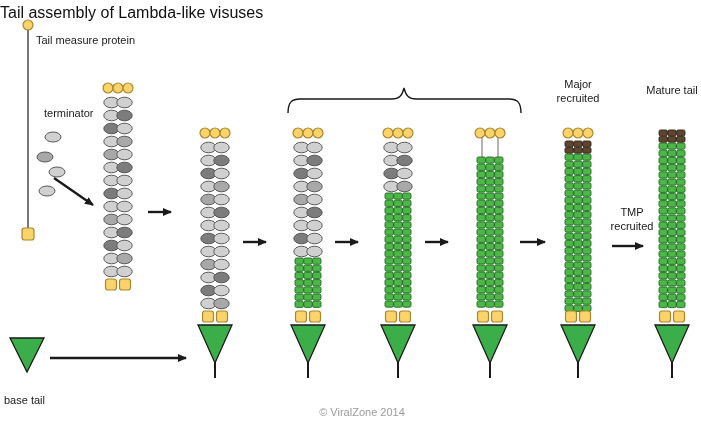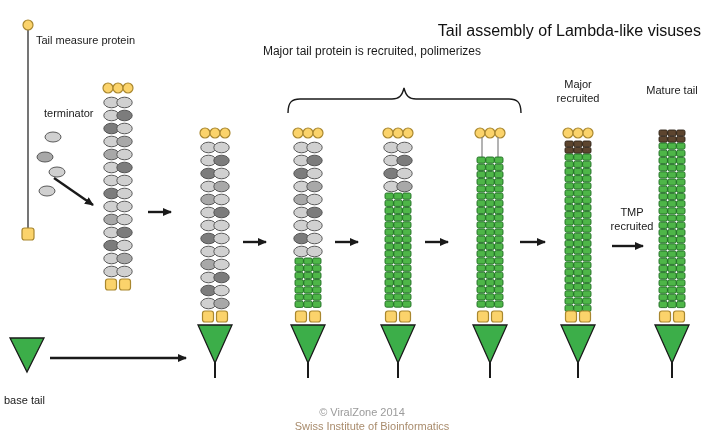--- a/index.html
+++ b/index.html
@@ -1,21 +1,21 @@
 <!DOCTYPE html>
 <html><head>
 <meta charset="utf-8">
 <style>
   html,body{margin:0;padding:0;background:#ffffff;}
   body{font-family:"Liberation Sans",sans-serif;}
   #canvas{position:relative;width:701px;height:441px;background:#ffffff;overflow:hidden;}
   #diagram{position:absolute;left:0;top:0;}
   .lbl{position:absolute;color:#1a1a1a;font-size:11px;line-height:1.25;white-space:nowrap;text-align:center;}
   .center{text-align:center;transform:translateX(-50%);}
-  #title{position:absolute;top:4px;left:0;width:701px;text-align:right;font-size:16px;color:#111111;margin-top:18px;}
+  #title{position:absolute;top:4px;left:0;width:701px;text-align:left;font-size:16px;color:#111111;}
   .annotation{font-size:12px;}
   .footer-gray{color:#9b9b9b;}
   .footer-brown{color:#a98c6d;}
 </style>
 </head>
 <body>
 
 <div id="canvas">
 
   <svg id="diagram" width="701" height="441" viewBox="0 0 701 441">
@@ -472,34 +472,32 @@
       </g>
     </svg>
 
   <div id="title">Tail assembly of Lambda-like visuses</div>
 
   <div class="lbl" style="left:36px;top:34px">Tail measure protein</div>
 
   <div class="lbl" style="left:44px;top:107px">terminator</div>
 
   <div class="lbl center annotation" style="left:372px;top:44px">
-    <div>Major tail protein is recruited, polimerizes</div>
   </div>
 
   <div class="lbl center" style="left:578px;top:78px">
     <div>Major</div>
     <div>recruited</div>
   </div>
 
   <div class="lbl center" style="left:672px;top:84px">Mature tail</div>
 
   <div class="lbl center" style="left:632px;top:206px">
     <div>TMP</div>
     <div>recruited</div>
   </div>
 
   <div class="lbl" style="left:4px;top:394px">base tail</div>
 
   <div class="lbl center footer-gray" style="left:362px;top:406px">© ViralZone 2014</div>
 
-  <div class="lbl center footer-brown" style="left:372px;top:420px">Swiss Institute of Bioinformatics</div>
 
 </div>
 
 </body></html>

